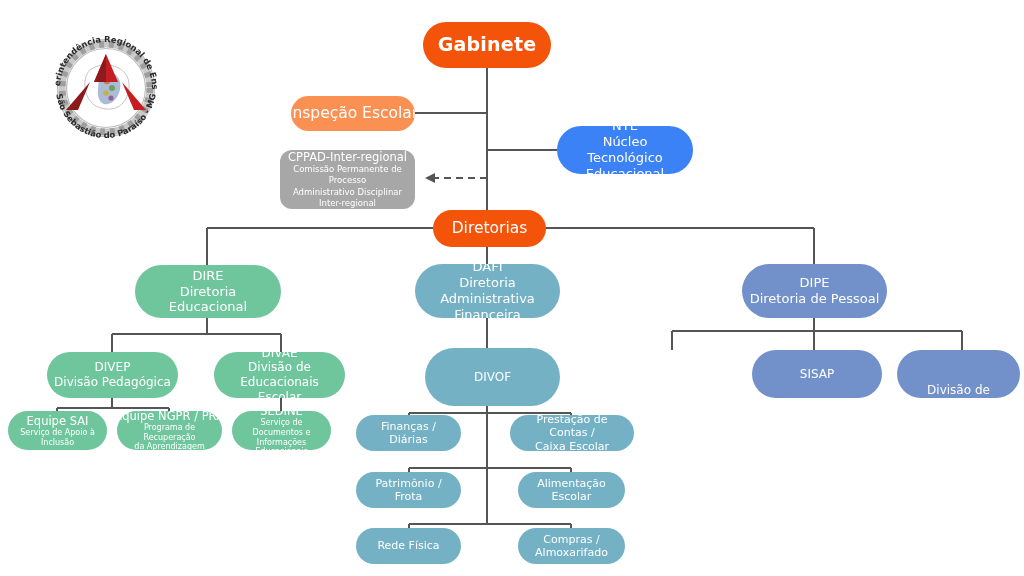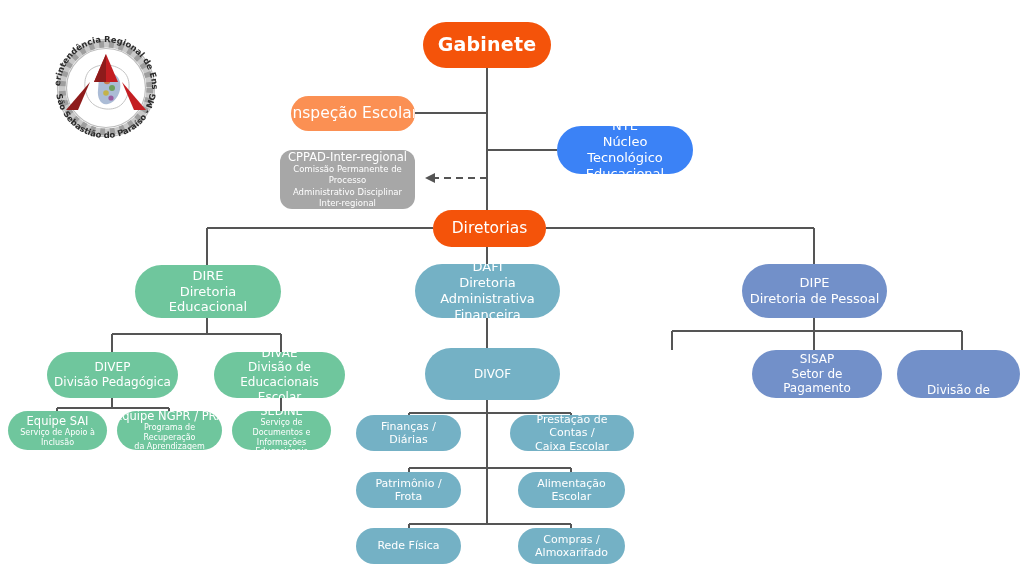--- a/index.html
+++ b/index.html
@@ -215,28 +215,27 @@
     <span class="t1">DIVEP</span>
     <span class="t2">Divisão Pedagógica</span>
   </div>
 
   <div class="node c-green s-lvl2" style="left:214px; top:352px; width:131px; height:46px;">
     <span class="t1">DIVAE</span>
     <span class="t2">Divisão de Educacionais
 Escolar</span>
   </div>
 
-  <div class="node c-teal s-lvl2" style="left:425px; top:348px; width:135px; height:52px;gap:17px;">
+  <div class="node c-teal s-lvl2" style="left:425px; top:348px; width:135px; height:58px;gap:17px;">
     <span class="t1">DIVOF</span>
   </div>
 
 
   <div class="node c-blue s-lvl2" style="left:752px; top:350px; width:130px; height:48px;">
     <span class="t1">SISAP</span>
-    <span class="t2">Setor de Pagamento</span>
   </div>
 
   <div class="node c-blue s-lvl2" style="left:897px; top:350px; width:123px; height:48px;gap:47px;">
     <span class="t1">DIDVA</span>
     <span class="t2">Divisão de Direitos
 e Vantagens</span>
   </div>
 
   <div class="node c-green" style="left:8px; top:411px; width:99px; height:39px;">
     <span class="t1 s-tiny-title">Equipe SAI</span>

